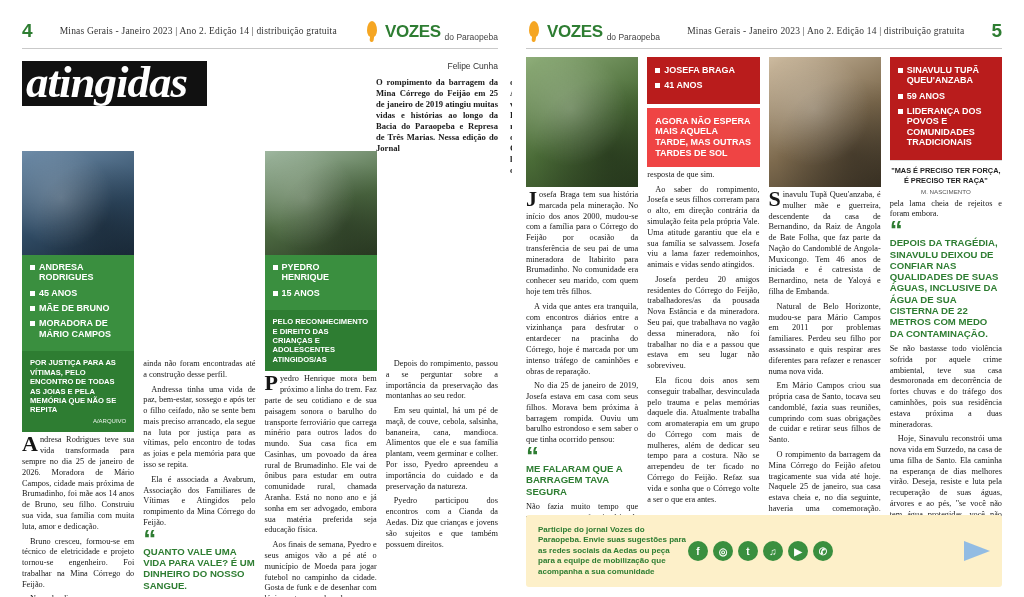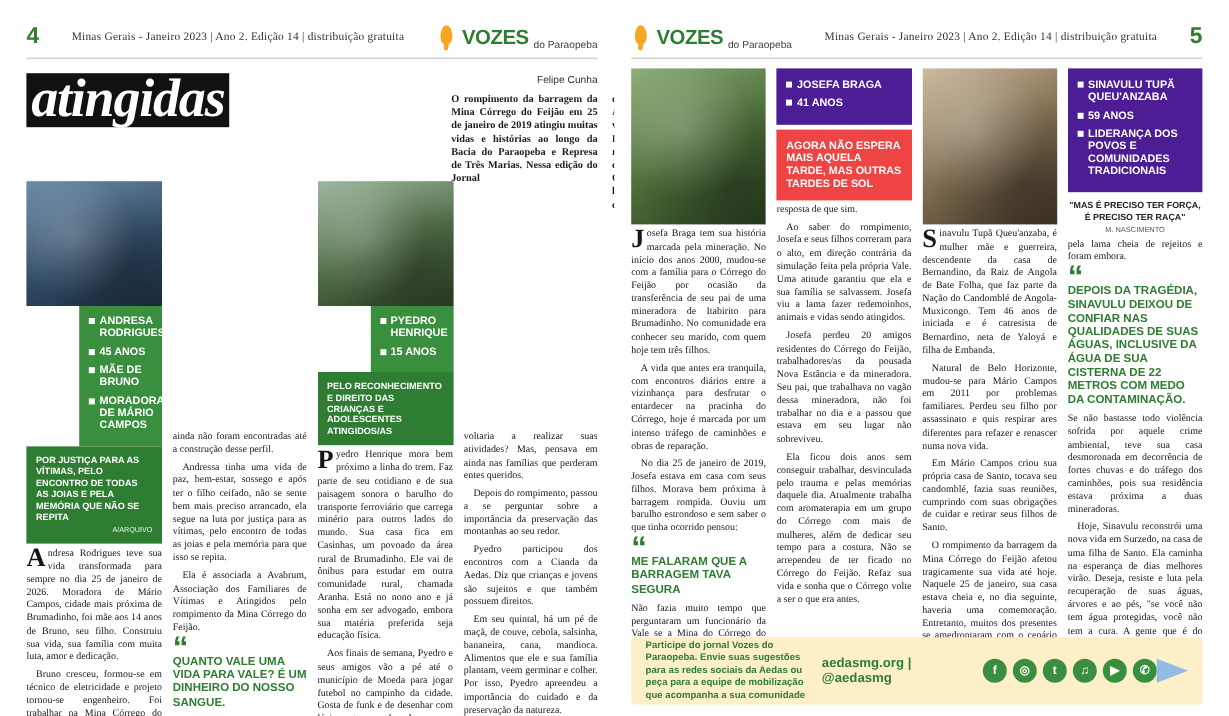--- a/index.html
+++ b/index.html
@@ -24,68 +24,68 @@
   .logo-bird{width:17px;height:22px;position:relative;}
   .logo-bird:before{content:"";position:absolute;left:3px;top:1px;width:10px;height:16px;background:#f5a623;border-radius:50% 50% 45% 45%/60% 60% 40% 40%;}
   .logo-bird:after{content:"";position:absolute;left:6px;top:13px;width:4px;height:9px;background:#f5a623;border-radius:2px;transform:rotate(8deg);}
   .logo-text{font-family:"Liberation Sans",sans-serif;font-size:17px;font-weight:700;color:#2e7d32;letter-spacing:-.4px;}
   .logo-sub{font-family:"Liberation Sans",sans-serif;font-size:8.5px;font-weight:400;color:#444;}
 
   
   .title-block{margin-top:10px;position:relative;height:86px;}
   .ttl{font-family:"Liberation Serif",serif;font-style:italic;font-weight:700;color:#111;line-height:.95;}
   .ttl1{font-size:45px;letter-spacing:-1px;}
-  .ttl2{font-size:45px;letter-spacing:-1px;margin-top:2px;display:inline-block;background:#111;color:#fff;padding:0 4px 2px 4px;}
+  .ttl2{font-size:45px;letter-spacing:-1px;margin-top:2px;display:inline-block;background:#111;color:#fff;padding:0 20px 2px 4px;}
   .byline{position:absolute;right:0;top:2px;font-family:"Liberation Sans",sans-serif;font-size:8.5px;color:#333;width:120px;text-align:right;}
   .lead{position:absolute;right:0;top:18px;width:122px;font-family:"Liberation Serif",serif;font-size:8.6px;line-height:1.28;text-align:justify;font-weight:700;color:#1b1b1b;}
   .lead2{position:absolute;right:-134px;top:18px;width:122px;font-family:"Liberation Serif",serif;font-size:8.6px;line-height:1.28;text-align:justify;font-weight:700;color:#1b1b1b;}
 
   .cols4{display:flex;gap:9px;margin-top:6px;}
   .col{width:113px;}
   .body-txt{font-size:8.3px;line-height:1.3;text-align:justify;color:#161616;}
   .body-txt p{margin:0 0 4px 0;text-indent:8px;}
   .body-txt p.first{text-indent:0;}
   .dropcap:first-letter{float:left;font-size:22px;line-height:18px;font-weight:700;padding-right:2px;}
 
   
   .photo{width:100%;height:104px;background:linear-gradient(160deg,#6e8ca8,#2f4a63 60%,#1b2c3c);position:relative;overflow:hidden;}
   .photo.grad2{background:linear-gradient(160deg,#9fb7a0,#4e6b43 55%,#2c3d24);}
   .photo:after{content:"";position:absolute;inset:0;background:
      radial-gradient(circle at 35% 45%, rgba(255,255,255,.20), transparent 55%),
      radial-gradient(circle at 70% 70%, rgba(0,0,0,.25), transparent 60%);}
 
   .infobox{background:#2e7d32;color:#fff;padding:7px 8px;font-family:"Liberation Sans",sans-serif;}
-  .infobox.green{background:#3a8f3f;margin-left:44px;}
+  .infobox.green{background:#3a8f3f;}
   .infobox li{list-style:none;display:flex;gap:4px;font-size:9px;font-weight:700;line-height:1.15;margin-bottom:5px;text-transform:uppercase;}
   .infobox ul{margin:0;padding:0;}
   .sq{width:5px;height:5px;background:#fff;flex:0 0 5px;margin-top:3px;}
   .caption{background:#2e7d32;color:#fff;font-family:"Liberation Sans",sans-serif;font-size:7.6px;font-weight:700;line-height:1.25;padding:7px 8px;text-transform:uppercase;}
   .caption .credit{display:block;text-align:right;font-size:6px;font-weight:400;opacity:.9;margin-top:3px;}
 
   .pullquote{margin:5px 0;color:#2e7d32;font-family:"Liberation Sans",sans-serif;font-weight:700;font-size:9.6px;line-height:1.18;text-transform:uppercase;}
   .pullquote .qm{font-size:26px;line-height:10px;display:block;margin-bottom:2px;}
 
   
   .r-cols{display:flex;gap:9px;margin-top:8px;}
   .rcol{width:148px;}
   .photo-r{width:100%;height:130px;background:linear-gradient(150deg,#8fae7a,#4a6b37 55%,#2b3f20);position:relative;overflow:hidden;}
   .photo-r.b{background:linear-gradient(150deg,#cdbba0,#7d6a4e 55%,#3f3627);}
   .photo-r:after{content:"";position:absolute;inset:0;background:
      radial-gradient(circle at 40% 40%, rgba(255,255,255,.22), transparent 55%),
      radial-gradient(circle at 75% 75%, rgba(0,0,0,.28), transparent 60%);}
-  .goldbox{background:#4c1d95;color:#fff;font-family:"Liberation Sans",sans-serif;padding:8px;}
+  .goldbox{background:#b91c1c;color:#fff;font-family:"Liberation Sans",sans-serif;padding:8px;}
   .goldbox li{list-style:none;display:flex;gap:4px;font-size:9px;font-weight:700;line-height:1.15;margin-bottom:5px;text-transform:uppercase;}
   .goldbox ul{margin:0;padding:0;}
   .goldbox .sq{background:#fff;}
   .gold-strip{background:#ef4444;color:#fff;font-family:"Liberation Sans",sans-serif;font-size:9px;font-weight:700;line-height:1.2;padding:8px;text-transform:uppercase;margin-top:4px;}
   .cap-quote{border-top:1px solid #ddd;padding-top:5px;font-family:"Liberation Sans",sans-serif;font-size:7.4px;font-weight:700;text-transform:uppercase;color:#222;text-align:center;line-height:1.25;}
   .cap-quote .nm{display:block;font-size:6.2px;font-weight:400;margin-top:3px;color:#555;}
 
   
-  .footer{position:absolute;left:14px;right:22px;bottom:10px;height:56px;background:#fdf0c9;border-radius:3px;display:flex;align-items:center;padding:0 12px;box-sizing:border-box;overflow:hidden;}
+  .footer{position:absolute;left:14px;right:22px;bottom:10px;height:72px;background:#fdf0c9;border-radius:3px;display:flex;align-items:center;padding:0 12px;box-sizing:border-box;overflow:hidden;}
   .f-left{font-family:"Liberation Sans",sans-serif;font-size:8px;color:#2e7d32;font-weight:700;line-height:1.3;width:150px;}
   .f-handle{font-family:"Liberation Sans",sans-serif;font-size:11px;font-weight:700;color:#2e7d32;margin:0 10px;}
   .socials{display:flex;gap:5px;align-items:center;}
   .sc{width:20px;height:20px;border-radius:50%;background:#3a8f3f;color:#fff;font-family:"Liberation Sans",sans-serif;font-size:10px;display:flex;align-items:center;justify-content:center;font-weight:700;}
   .plane{margin-left:auto;width:0;height:0;border-left:26px solid #7fb3e8;border-top:10px solid transparent;border-bottom:10px solid transparent;opacity:.85;}
   .mini-gap{height:3px;}
 </style>
 </head>
 <body>
 
@@ -186,24 +186,23 @@
           <p class="first dropcap">Pyedro Henrique mora bem próximo a linha do trem. Faz parte de seu cotidiano e de sua paisagem sonora o barulho do transporte ferroviário que carrega minério para outros lados do mundo. Sua casa fica em Casinhas, um povoado da área rural de Brumadinho. Ele vai de ônibus para estudar em outra comunidade rural, chamada Aranha. Está no nono ano e já sonha em ser advogado, embora sua matéria preferida seja educação física.</p>
           <p>Aos finais de semana, Pyedro e seus amigos vão a pé até o município de Moeda para jogar futebol no campinho da cidade. Gosta de funk e de desenhar com lápis em tons sombreados.</p>
 
         </div>
 
       </div>
 
       <div class="col">
         <div style="height:208px"></div>
         <div class="body-txt">
-          <p class="first">voltaria a realizar suas atividades? Mas, pensava em ainda nas famílias que perderam entes queridos.</p>
           <p>Depois do rompimento, passou a se perguntar sobre a importância da preservação das montanhas ao seu redor.</p>
+          <p>Em seu quintal, há um pé de maçã, de couve, cebola, salsinha, bananeira, cana, mandioca. Alimentos que ele e sua família plantam, veem germinar e colher. Por isso, Pyedro apreendeu a importância do cuidado e da preservação da natureza.</p>
           <p>Pyedro participou dos encontros com a Cianda da Aedas. Diz que crianças e jovens são sujeitos e que também possuem direitos.</p>
-          <p>Em seu quintal, há um pé de maçã, de couve, cebola, salsinha, bananeira, cana, mandioca. Alimentos que ele e sua família plantam, veem germinar e colher. Por isso, Pyedro apreendeu a importância do cuidado e da preservação da natureza.</p>
         </div>
 
       </div>
 
     </div>
   </div>
 
   <div class="page right">
 
     <div class="masthead">
@@ -302,21 +301,20 @@
         <div class="body-txt">
           <p class="first">Se não bastasse todo violência sofrida por aquele crime ambiental, teve sua casa desmoronada em decorrência de fortes chuvas e do tráfego dos caminhões, pois sua residência estava próxima a duas mineradoras.</p>
           <p>Hoje, Sinavulu reconstrói uma nova vida em Surzedo, na casa de uma filha de Santo. Ela caminha na esperança de dias melhores virão. Deseja, resiste e luta pela recuperação de suas águas, árvores e ao pés, "se você não tem água protegidas, você não tem a cura. A gente que é do Santo não perde a fé e vai tentando superar".</p>
         </div>
       </div>
 
     </div>
 
     <div class="footer">
       <div class="f-left">Participe do jornal Vozes do Paraopeba. Envie suas sugestões para as redes sociais da Aedas ou peça para a equipe de mobilização que acompanha a sua comunidade</div>
-      <div class="f-handle">aedasmg.org | @aedasmg</div>
       <div class="socials">
         <span class="sc">f</span>
         <span class="sc">◎</span>
         <span class="sc">t</span>
         <span class="sc">♫</span>
         <span class="sc">▶</span>
         <span class="sc">✆</span>
       </div>
       <div class="plane"></div>
     </div>

